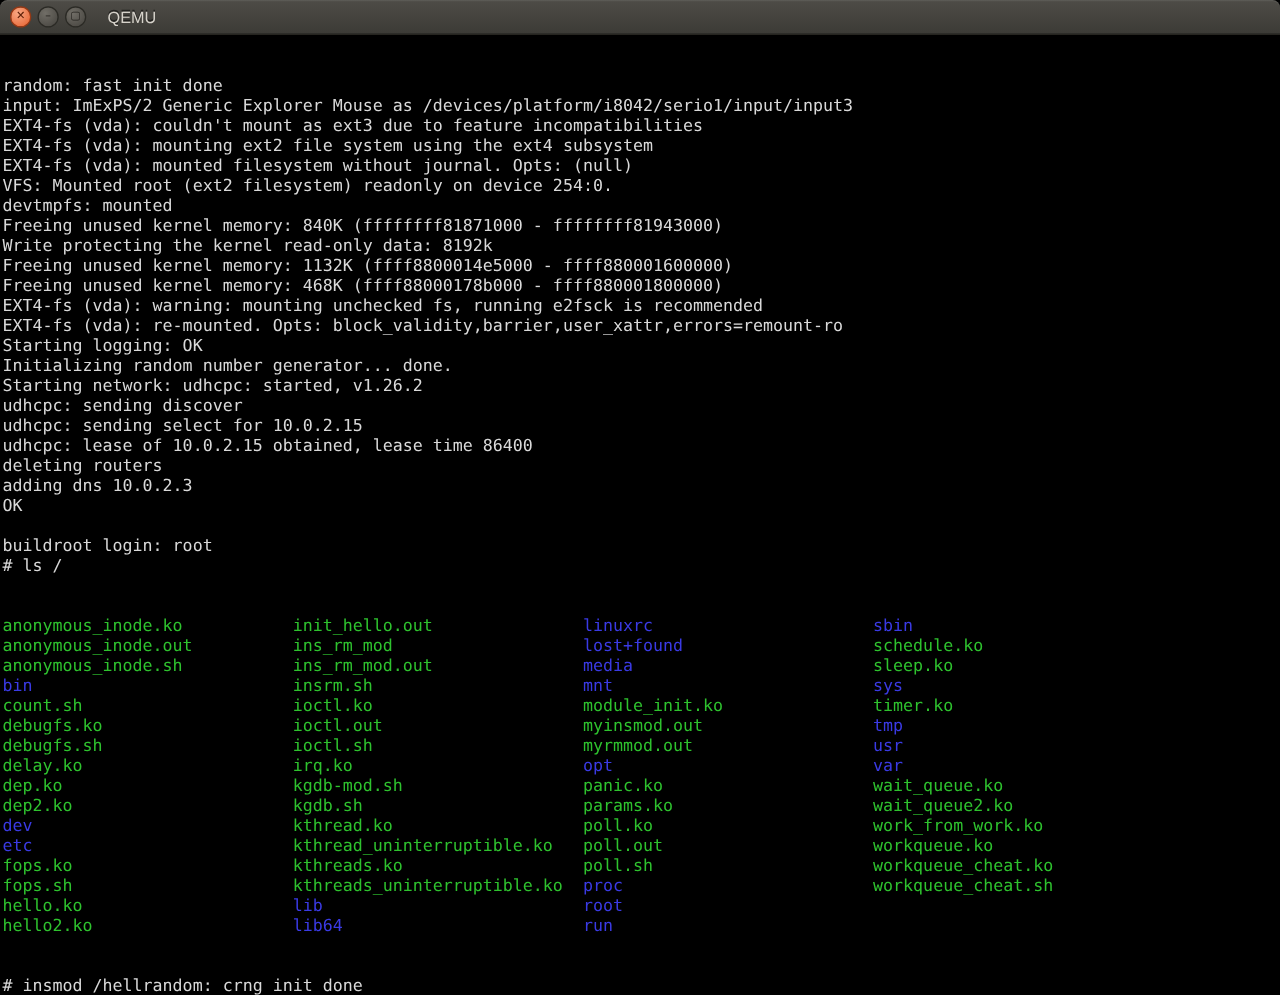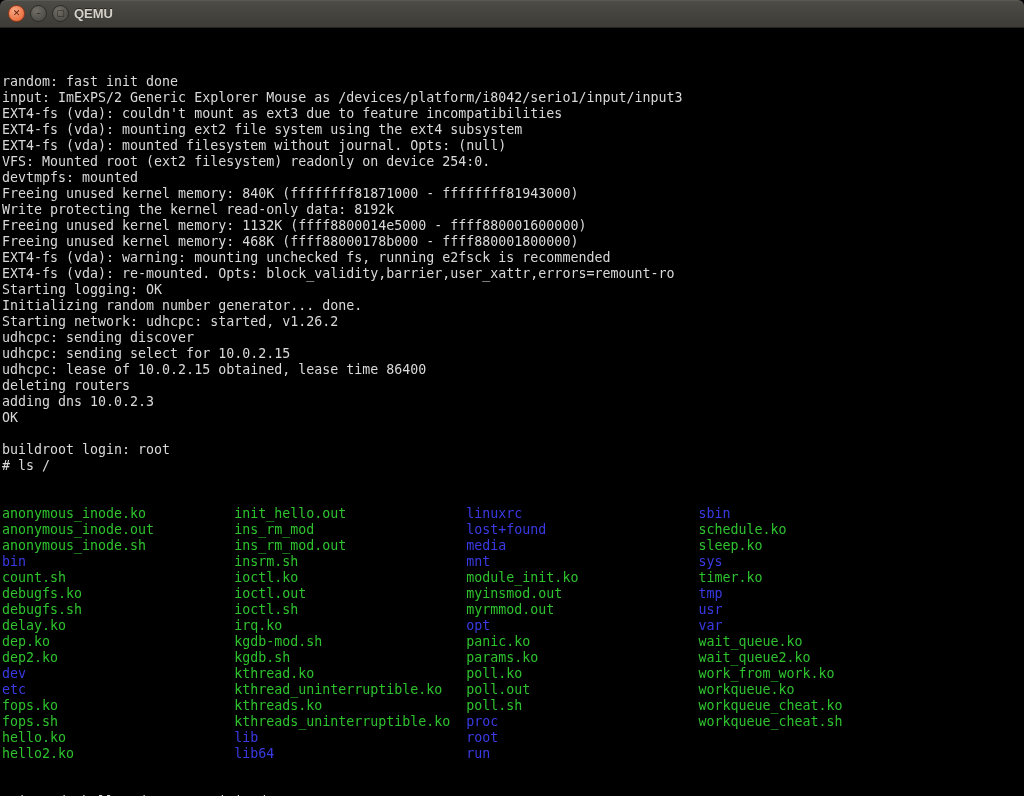--- a/index.html
+++ b/index.html
@@ -28,33 +28,34 @@
     font-family: "DejaVu Sans", sans-serif;
     cursor: default;
   }
   .tb-btn.close {
     background: radial-gradient(circle at 35% 30%, #f8a884, #e65f2d);
     border-color: #96globalThis;
     border-color: #963814;
     color: #591c05; font-weight: bold;
   }
   .tb-title {
+    margin-left: 12px;
     font-family: "Liberation Sans", "DejaVu Sans", sans-serif;
-    font-weight: bold; font-size: 13px; color: #d6d2ca;
+    font-weight: normal; font-size: 13px; color: #d6d2ca;
     text-shadow: 0 -1px 0 rgba(0,0,0,0.5);
   }
 
   
   .terminal {
     flex: 1 1 auto;
     background: #000;
     color: #d9d9d9;
     font-size: 13.3px;
     line-height: 16px;
-    padding: 14px 0 0 2px;
+    padding: 2px 0 0 2px;
     overflow: hidden;
     white-space: pre;
   }
   .line { height: 16px; white-space: pre; }
   .cell { display: inline-block; width: 29ch; white-space: pre; vertical-align: top; }
 </style>
 </head>
 <body>
 
 <div class="window">

